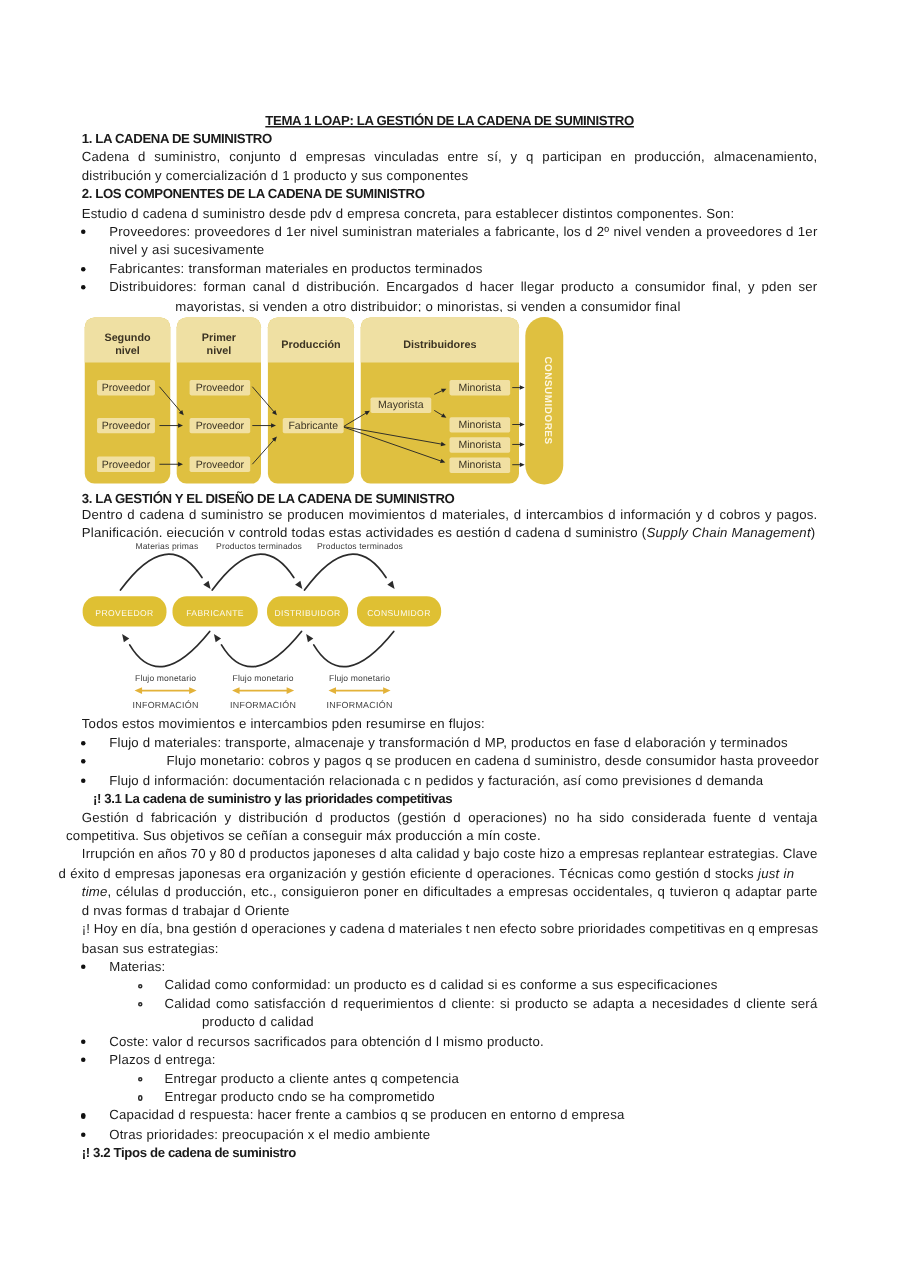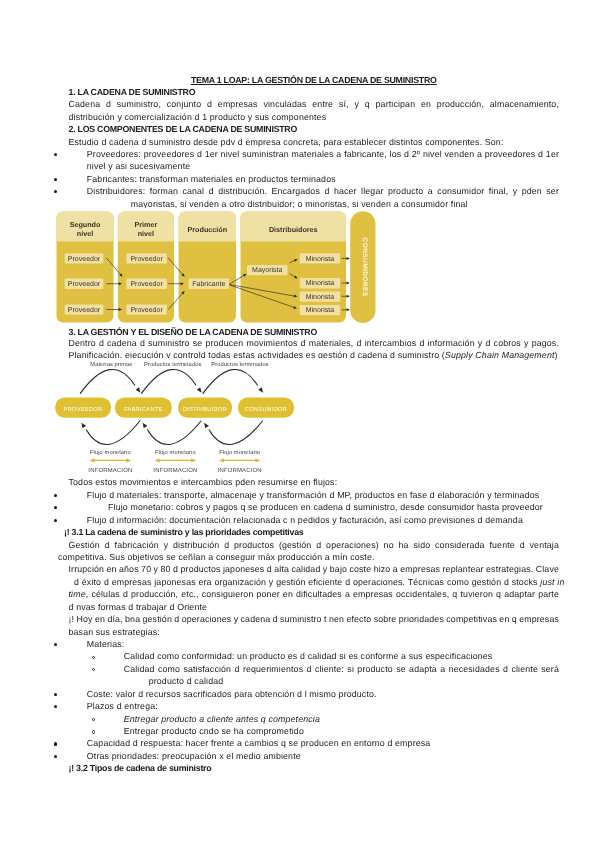--- a/index.html
+++ b/index.html
@@ -3,21 +3,21 @@
 <meta charset="utf-8">
 <style>
   html,body{margin:0;padding:0;background:#ffffff;}
   body{width:599px;height:848px;overflow:hidden;
        font-family:"Liberation Sans",sans-serif;color:#1a1a1a;
        -webkit-font-smoothing:antialiased;text-rendering:geometricPrecision;}
   .page{position:relative;width:599px;height:848px;background:#fff;opacity:0.999;}
 
   .ln{position:absolute;left:54.5px;width:490.5px;opacity:0.999;
       font-size:8.8px;letter-spacing:0.15px;line-height:9px;
-      white-space:nowrap;margin-left:14px;}
+      white-space:nowrap;}
   .ln.just{white-space:nowrap;}
   .ln.ctr{text-align:center;}
   .ln.bold{font-weight:bold;letter-spacing:-0.25px;}
   .ln.ul > span.inner{text-decoration:underline;}
   .ln i{font-style:italic;}
   .ln b{font-weight:bold;letter-spacing:-0.25px;}
 
   svg{opacity:0.999;}
   svg text{text-rendering:geometricPrecision;}
   .mk{position:absolute;}
@@ -42,45 +42,45 @@
       <div class="mk b1" style="left: 53.9px; top: 177.7px;"></div>
       <div class="ln just" style="left: 72.8px; width: 472.2px; top: 187.1px;"><span class="inner" style="word-spacing: 1.856px;">Distribuidores: forman canal d distribución. Encargados d hacer llegar producto a consumidor final, y pden ser</span></div>
       <div class="mk b1" style="left: 53.9px; top: 190.1px;"></div>
       <div class="ln" style="left: 72.8px; width: 472.2px; top: 199.5px; padding-left: 44px;"><span class="inner">mayoristas, si venden a otro distribuidor; o minoristas, si venden a consumidor final</span></div>
       <div class="ln bold" style="left: 54.5px; width: 490.5px; top: 327.5px;"><span class="inner">3. LA GESTIÓN Y EL DISEÑO DE LA CADENA DE SUMINISTRO</span></div>
       <div class="ln just" style="left: 54.5px; width: 490.5px; top: 339.3px;"><span class="inner" style="word-spacing: 0.512px;">Dentro d cadena d suministro se producen movimientos d materiales, d intercambios d información y d cobros y pagos.</span></div>
       <div class="ln" style="left: 54.5px; width: 490.5px; top: 351px;"><span class="inner">Planificación, ejecución y controld todas estas actividades es gestión d cadena d suministro (<i>Supply Chain Management</i>)</span></div>
       <div class="ln" style="left: 54.5px; width: 490.5px; top: 478.4px;"><span class="inner">Todos estos movimientos e intercambios pden resumirse en flujos:</span></div>
       <div class="ln" style="left: 72.8px; width: 472.2px; top: 490.8px;"><span class="inner">Flujo d materiales: transporte, almacenaje y transformación d MP, productos en fase d elaboración y terminados</span></div>
       <div class="mk b1" style="left: 53.9px; top: 493.8px;"></div>
-      <div class="ln" style="left: 70px; width: 472.2px; top: 503.3px; padding-left: 24px;"><span class="inner">Flujo monetario: cobros y pagos q se producen en cadena d suministro, desde consumidor hasta proveedor</span></div>
+      <div class="ln" style="left: 87px; width: 472.2px; top: 503.3px; padding-left: 24px;"><span class="inner">Flujo monetario: cobros y pagos q se producen en cadena d suministro, desde consumidor hasta proveedor</span></div>
       <div class="mk b1" style="left: 53.9px; top: 506.3px;"></div>
       <div class="ln" style="left: 72.8px; width: 472.2px; top: 515.7px;"><span class="inner">Flujo d información: documentación relacionada c n pedidos y facturación, así como previsiones d demanda</span></div>
       <div class="mk b1" style="left: 53.9px; top: 518.7px;"></div>
-      <div class="ln" style="left: 50px; width: 490.5px; top: 528.1px;"><span class="inner"><b>¡! 3.1 La cadena de suministro y las prioridades competitivas</b></span></div>
+      <div class="ln" style="left: 62px; width: 490.5px; top: 528.1px;"><span class="inner"><b>¡! 3.1 La cadena de suministro y las prioridades competitivas</b></span></div>
       <div class="ln just" style="left: 54.5px; width: 490.5px; top: 540.5px;"><span class="inner" style="word-spacing: 2.251px;">Gestión d fabricación y distribución d productos (gestión d operaciones) no ha sido considerada fuente d ventaja</span></div>
       <div class="ln" style="left: 44px; width: 490.5px; top: 553px;"><span class="inner">competitiva. Sus objetivos se ceñían a conseguir máx producción a mín coste.</span></div>
       <div class="ln just" style="left: 54.5px; width: 490.5px; top: 565.4px;"><span class="inner" style="word-spacing: -0.173px;">Irrupción en años 70 y 80 d productos japoneses d alta calidad y bajo coste hizo a empresas replantear estrategias. Clave</span></div>
-      <div class="ln just" style="left: 60px; width: 490.5px; top: 577.8px;"><span class="inner" style="word-spacing: 0.161px;">d éxito d empresas japonesas era organización y gestión eficiente d operaciones. Técnicas como gestión d stocks <i>just in</i></span></div>
+      <div class="ln just" style="left: 39px; width: 490.5px; top: 577.8px;"><span class="inner" style="word-spacing: 0.161px;">d éxito d empresas japonesas era organización y gestión eficiente d operaciones. Técnicas como gestión d stocks <i>just in</i></span></div>
       <div class="ln just" style="left: 54.5px; width: 490.5px; top: 590.3px;"><span class="inner" style="word-spacing: 0.496px;"><i>time</i>, células d producción, etc., consiguieron poner en dificultades a empresas occidentales, q tuvieron q adaptar parte</span></div>
       <div class="ln" style="left: 54.5px; width: 490.5px; top: 602.7px;"><span class="inner">d nvas formas d trabajar d Oriente</span></div>
-      <div class="ln just" style="left: 54.5px; width: 490.5px; top: 615.1px;"><span class="inner" style="word-spacing: -0.238px;">¡! Hoy en día, bna gestión d operaciones y cadena d suministro t nen efecto sobre prioridades competitivas en q empresas</span></div>
+      <div class="ln just" style="left: 54.5px; width: 490.5px; top: 615.1px;"><span class="inner" style="word-spacing: -0.238px;">¡! Hoy en día, bna gestión d operaciones y cadena d materiales t nen efecto sobre prioridades competitivas en q empresas</span></div>
       <div class="ln" style="left: 54.5px; width: 490.5px; top: 627.6px;"><span class="inner">basan sus estrategias:</span></div>
       <div class="ln" style="left: 72.8px; width: 472.2px; top: 640px;"><span class="inner">Materias:</span></div>
       <div class="mk b1" style="left: 53.9px; top: 643px;"></div>
       <div class="ln" style="left: 109.7px; width: 435.3px; top: 652.4px;"><span class="inner">Calidad como conformidad: un producto es d calidad si es conforme a sus especificaciones</span></div>
       <div class="mk b2" style="left: 91.7px; top: 655.6px;"></div>
       <div class="ln just" style="left: 109.7px; width: 347px; top: 664.9px;"><span class="inner" style="word-spacing: 0.759px;">Calidad como satisfacción d requerimientos d cliente: si producto se adapta a necesidades d cliente será</span></div>
       <div class="mk b2" style="left: 91.7px; top: 668.1px;"></div>
       <div class="ln" style="left: 109.7px; width: 435.3px; top: 677.3px; padding-left: 25px;"><span class="inner">producto d calidad</span></div>
       <div class="ln" style="left: 72.8px; width: 472.2px; top: 689.7px;"><span class="inner">Coste: valor d recursos sacrificados para obtención d l mismo producto.</span></div>
       <div class="mk b1" style="left: 53.9px; top: 692.7px;"></div>
       <div class="ln" style="left: 72.8px; width: 472.2px; top: 702.1px;"><span class="inner">Plazos d entrega:</span></div>
       <div class="mk b1" style="left: 53.9px; top: 705.1px;"></div>
-      <div class="ln" style="left: 109.7px; width: 435.3px; top: 714.6px; font-style: italic;"><span class="inner">Entregar producto a cliente antes q competencia</span></div>
+      <div class="ln" style="left: 109.7px; width: 435.3px; top: 714.6px;"><span class="inner">Entregar producto a cliente antes q competencia</span></div>
       <div class="mk b2" style="left: 91.7px; top: 717.8px;"></div>
       <div class="ln" style="left: 109.7px; width: 435.3px; top: 727px;"><span class="inner">Entregar producto cndo se ha comprometido</span></div>
       <div class="mk b2" style="left: 91.7px; top: 730.2px;"></div>
       <div class="ln" style="left: 72.8px; width: 472.2px; top: 739.4px;"><span class="inner">Capacidad d respuesta: hacer frente a cambios q se producen en entorno d empresa</span></div>
       <div class="mk b1" style="left: 53.9px; top: 742.4px;"></div>
       <div class="ln" style="left: 72.8px; width: 472.2px; top: 751.9px;"><span class="inner">Otras prioridades: preocupación x el medio ambiente</span></div>
       <div class="mk b1" style="left: 53.9px; top: 754.9px;"></div>
       <div class="ln" style="left: 54.5px; width: 490.5px; top: 764.3px;"><span class="inner"><b>¡! 3.2 Tipos de cadena de suministro</b></span></div>
     </div>
   <div id="fig1-layer">

